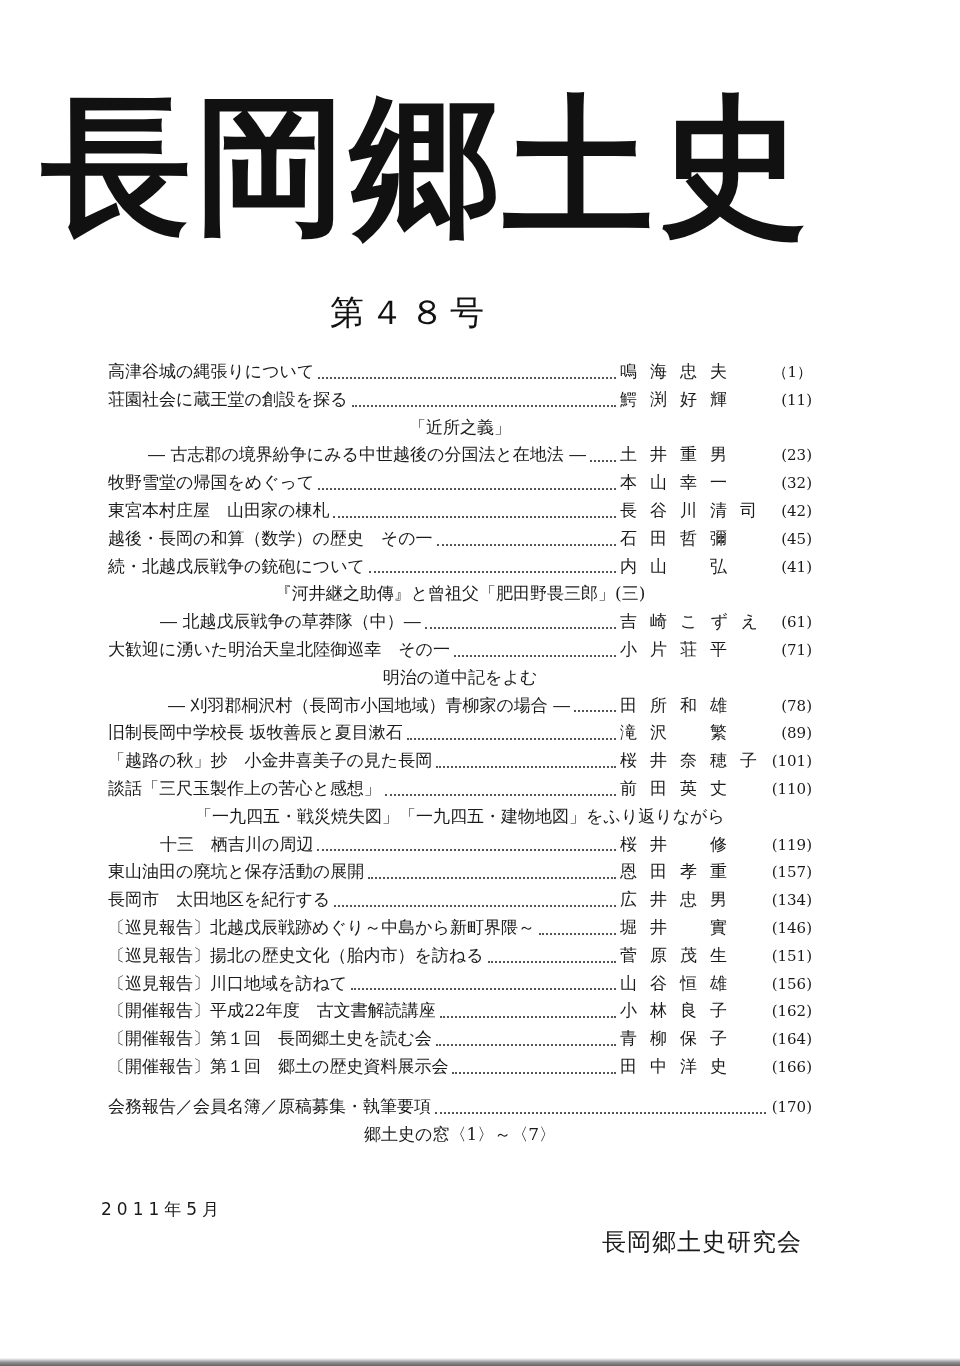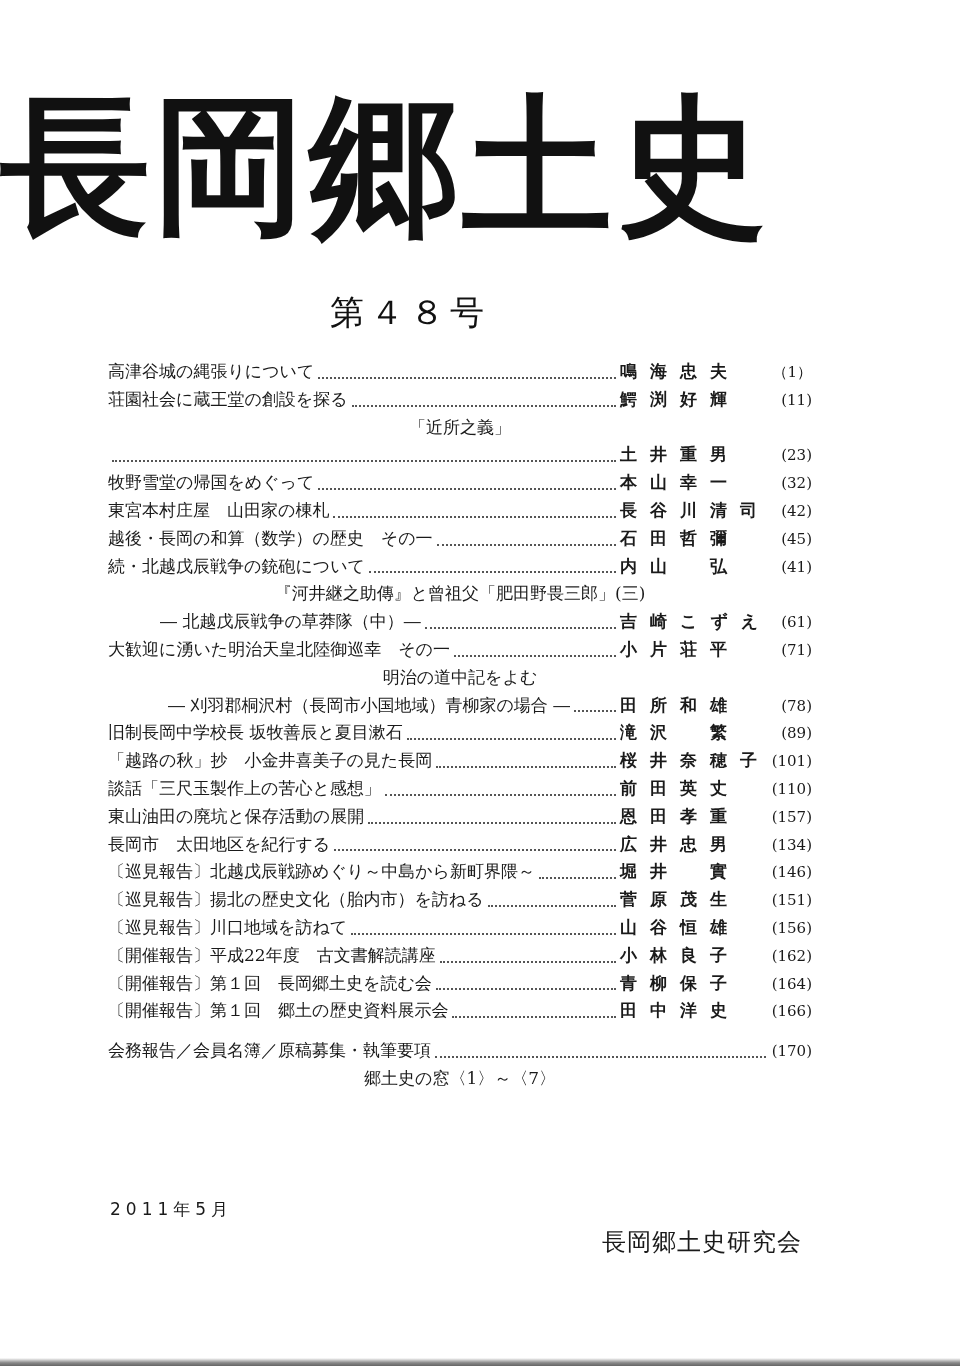--- a/index.html
+++ b/index.html
@@ -1,47 +1,47 @@
 <!DOCTYPE html>
 <html><head>
 <meta charset="utf-8">
 <style>
   html, body { margin:0; padding:0; }
   body {
     width:960px; height:1366px; background:#ffffff; position:relative; overflow:hidden;
     font-family: "DejaVu Serif", "Liberation Serif", serif; color:#1a1a1a;
   }
   .title {
-    position:absolute; left:0; top:80px; width:852px; text-align:left;
+    position:absolute; left:0; top:80px; width:852px; text-align:center;
     font-family: "DejaVu Serif", serif; font-size:150px; font-weight:bold;
     letter-spacing:4px; line-height:170px; color:#111;
   }
   .issue {
     position:absolute; left:0; top:290px; width:820px; text-align:center;
     font-size:34px; line-height:44px; letter-spacing:6px; color:#111;
   }
   .toc { position:absolute; left:108px; top:358px; width:704px; }
   .row {
     display:flex; align-items:baseline; height:27.8px; font-size:17px; line-height:27.8px;
     white-space:nowrap;
   }
   .row .t { flex:0 1 auto; overflow:hidden; }
   .row.indent1 .t { padding-left:40px; }
   .row.indent2 .t { padding-left:52px;text-align:center; }
   .row.indent3 .t { padding-left:60px; }
   .row .dots {
     flex:1 1 auto; overflow:hidden; margin:0 4px; color:#333;
     border-bottom:2px dotted #555; height:6px; align-self:center; position:relative; top:3px;
   }
-  .row .a { width:150px; flex:0 0 150px; letter-spacing:13px;font-weight:bold; }
+  .row .a { width:150px; flex:0 0 150px; letter-spacing:13px; }
   .row .p { width:42px; flex:0 0 42px; text-align:right; font-size:15px; }
   .row.header-only .t { flex:1 1 auto;text-align:center; }
   .gap { height:12px; }
   .date {
-    position:absolute; left:110px; top:1198px; font-family:"DejaVu Sans", sans-serif;
+    position:absolute; left:101px; top:1198px; font-family:"DejaVu Sans", sans-serif;
     font-size:17px; letter-spacing:5px;
   }
   .publisher {
     position:absolute; left:602px; top:1226px; font-size:24px; letter-spacing:1px;
   }
   .bottom-edge {
     position:absolute; left:0; bottom:0; width:960px; height:8px;
     background:linear-gradient(#ffffff, #888 60%, #666);
   }
 </style>
@@ -61,20 +61,21 @@
     <div class="row">
       <span class="t">荘園社会に蔵王堂の創設を探る</span>
       <span class="dots"></span>
       <span class="a">鰐渕好輝</span>
       <span class="p">(11)</span>
     </div>
     <div class="row header-only">
       <span class="t">「近所之義」</span>
     </div>
     <div class="row indent1">
+      <span class="t">― 古志郡の境界紛争にみる中世越後の分国法と在地法 ―</span>
       <span class="dots"></span>
       <span class="a">土井重男</span>
       <span class="p">(23)</span>
     </div>
     <div class="row">
       <span class="t">牧野雪堂の帰国をめぐって</span>
       <span class="dots"></span>
       <span class="a">本山幸一</span>
       <span class="p">(32)</span>
     </div>
@@ -130,20 +131,29 @@
       <span class="t">「越路の秋」抄　小金井喜美子の見た長岡</span>
       <span class="dots"></span>
       <span class="a">桜井奈穂子</span>
       <span class="p">(101)</span>
     </div>
     <div class="row">
       <span class="t">談話「三尺玉製作上の苦心と感想」</span>
       <span class="dots"></span>
       <span class="a">前田英丈</span>
       <span class="p">(110)</span>
+    </div>
+    <div class="row header-only">
+      <span class="t">「一九四五・戦災焼失図」「一九四五・建物地図」をふり返りながら</span>
+    </div>
+    <div class="row indent2">
+      <span class="t">十三　栖吉川の周辺</span>
+      <span class="dots"></span>
+      <span class="a">桜井　修</span>
+      <span class="p">(119)</span>
     </div>
     <div class="row">
       <span class="t">東山油田の廃坑と保存活動の展開</span>
       <span class="dots"></span>
       <span class="a">恩田孝重</span>
       <span class="p">(157)</span>
     </div>
     <div class="row">
       <span class="t">長岡市　太田地区を紀行する</span>
       <span class="dots"></span>

